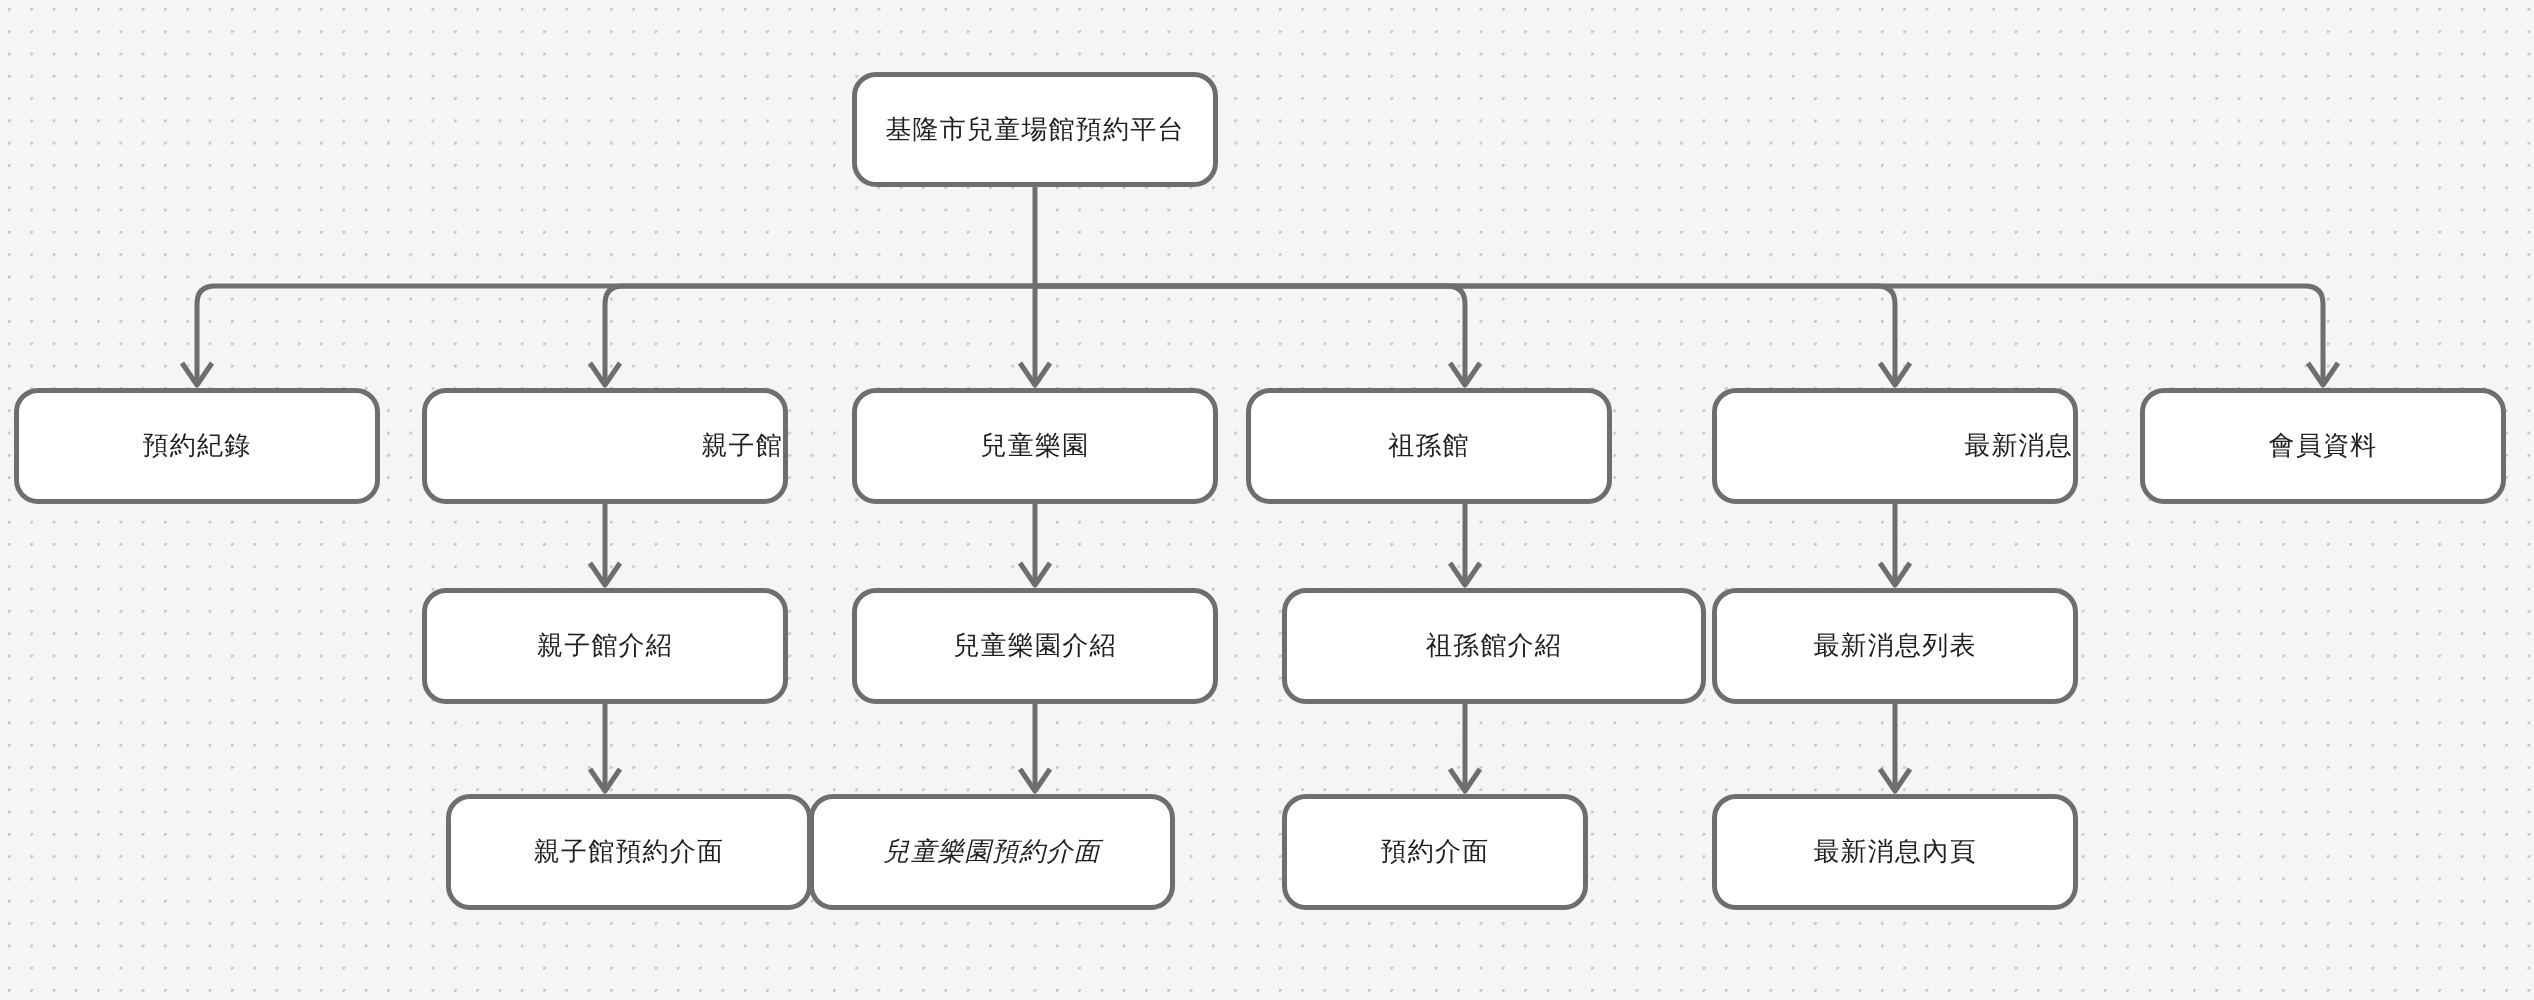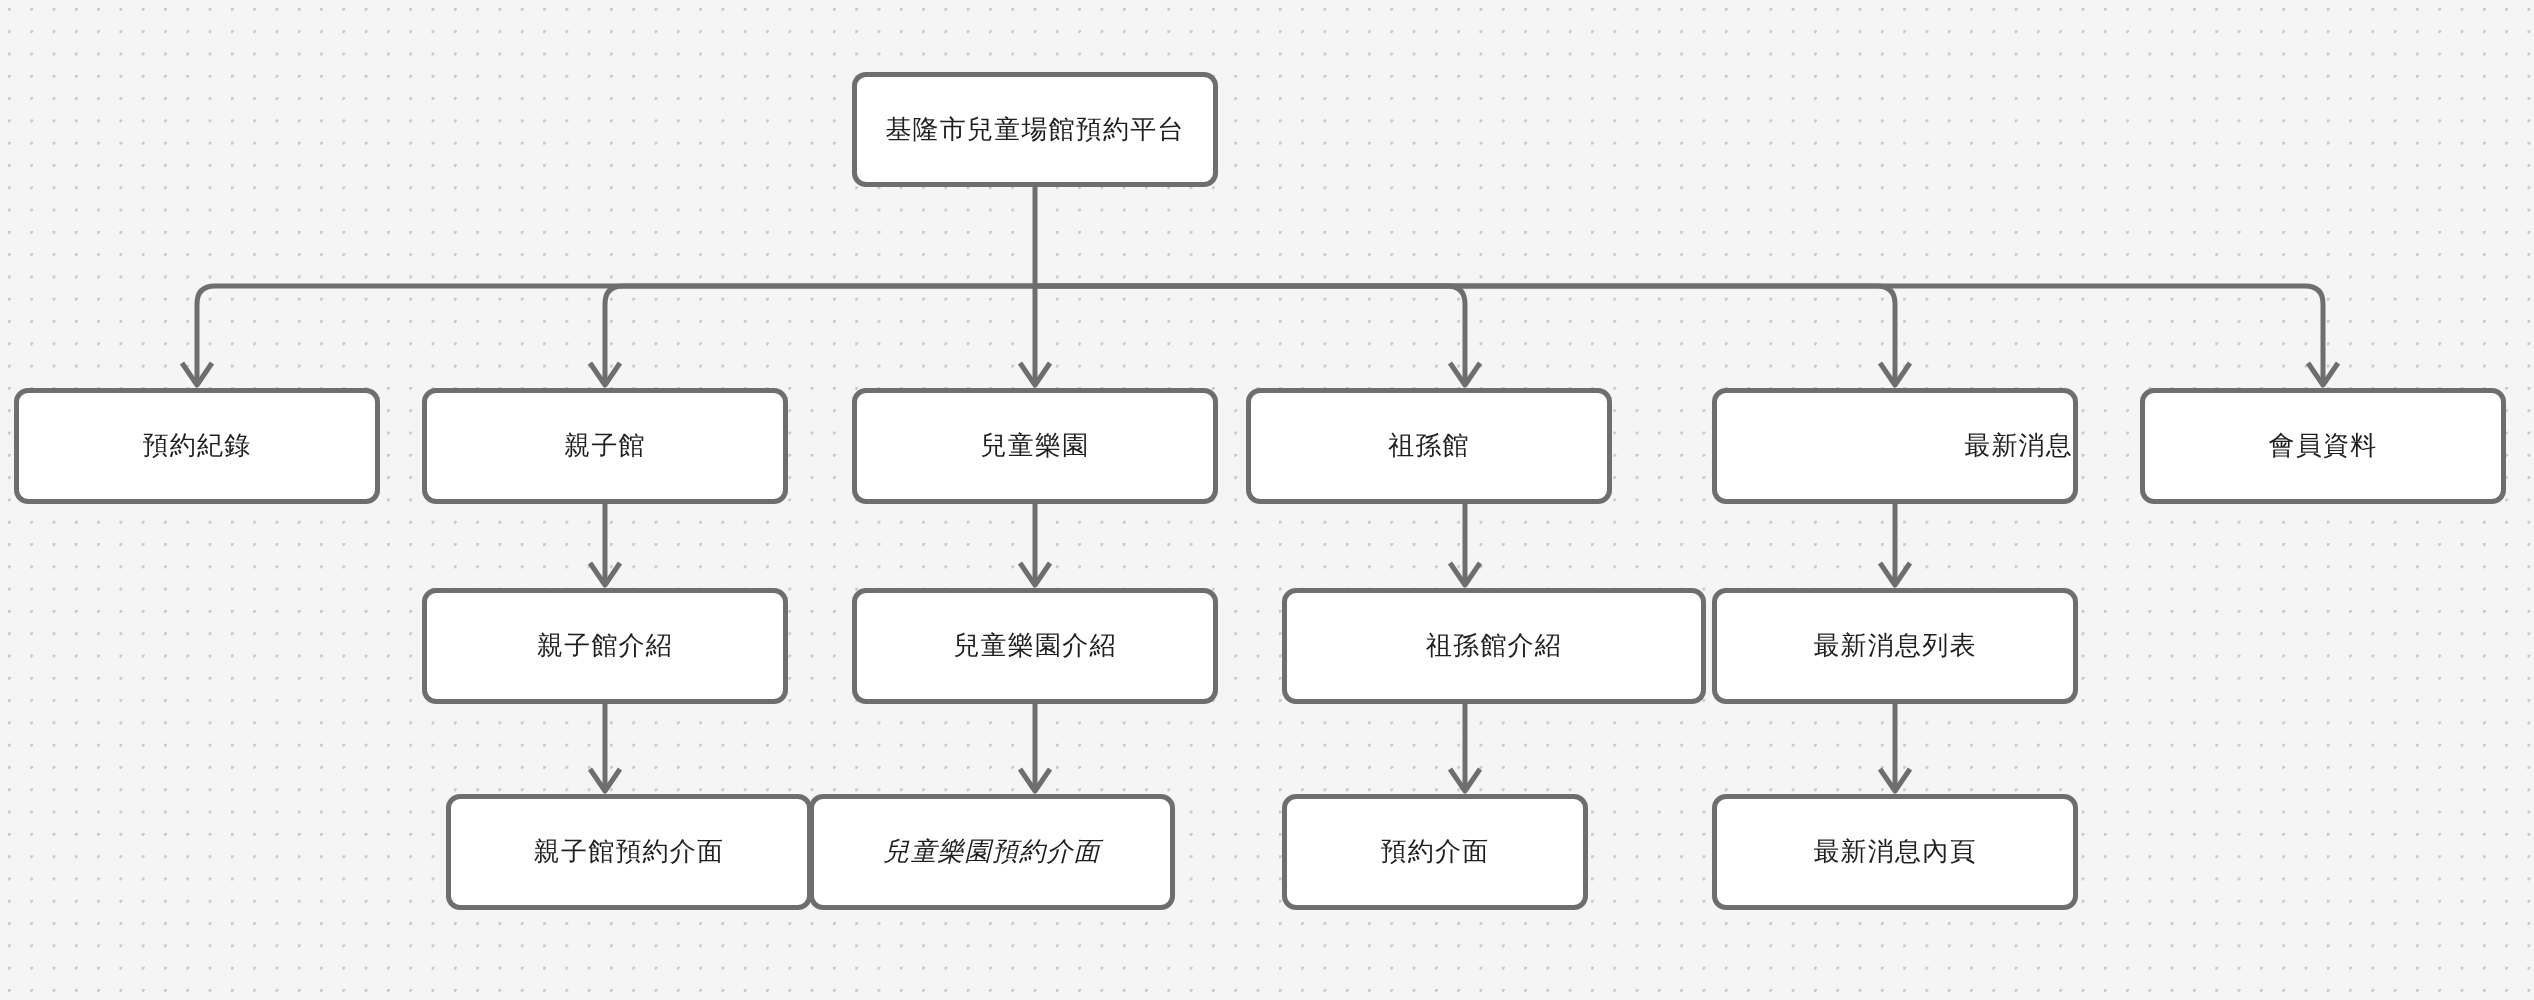--- a/index.html
+++ b/index.html
@@ -26,21 +26,21 @@
     top: 0;
     width: 2534px;
     height: 1000px;
     pointer-events: none;
   }
   .node {
     position: absolute;
     box-sizing: border-box;
     background: #ffffff;
     border: 5px solid #6e6e6e;
-    border-radius: 14px;
+    border-radius: 24px;
     display: flex;
     align-items: center;
     justify-content: center;
     cursor: pointer;
   }
   .node-label {
     font-size: 26px;
     line-height: 1.3;
     color: #1f1f1f;
     letter-spacing: 1.2px;
@@ -86,21 +86,21 @@
         <path d="M1880 769 L1895 791 L1910 769"></path>
       </g>
   </svg>
   <div id="nodes">
       <div class="node" style="left: 852px; top: 72px; width: 366px; height: 115px;">
         <span class="node-label">基隆市兒童場館預約平台</span>
       </div>
       <div class="node" style="left: 14px; top: 388px; width: 366px; height: 116px;">
         <span class="node-label">預約紀錄</span>
       </div>
-      <div class="node" style="left: 422px; top: 388px; width: 366px; height: 116px;">
+      <div class="node" style="left: 422px; top: 388px; width: 366px; height: 116px; justify-content: flex-end;">
         <span class="node-label">親子館</span>
       </div>
       <div class="node" style="left: 852px; top: 388px; width: 366px; height: 116px;">
         <span class="node-label">兒童樂園</span>
       </div>
       <div class="node" style="left: 1246px; top: 388px; width: 366px; height: 116px;">
         <span class="node-label">祖孫館</span>
       </div>
       <div class="node" style="left: 1712px; top: 388px; width: 366px; height: 116px; justify-content: flex-end;">
         <span class="node-label">最新消息</span>

